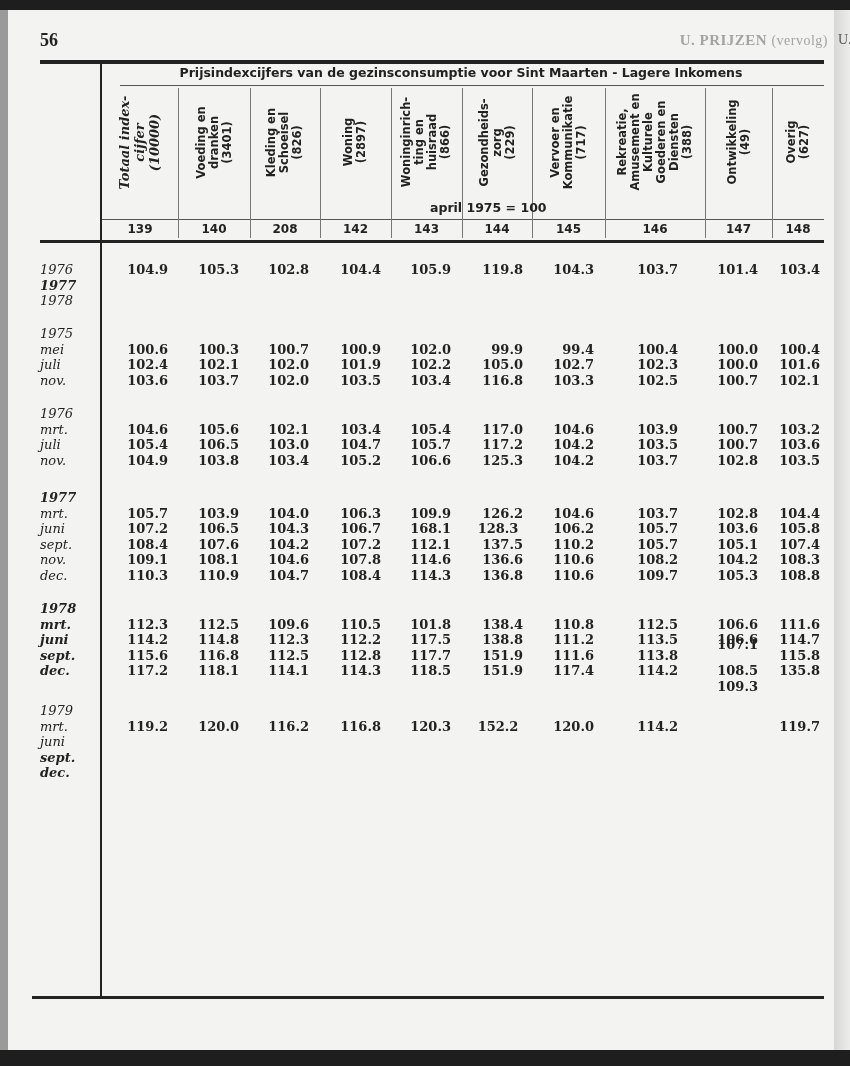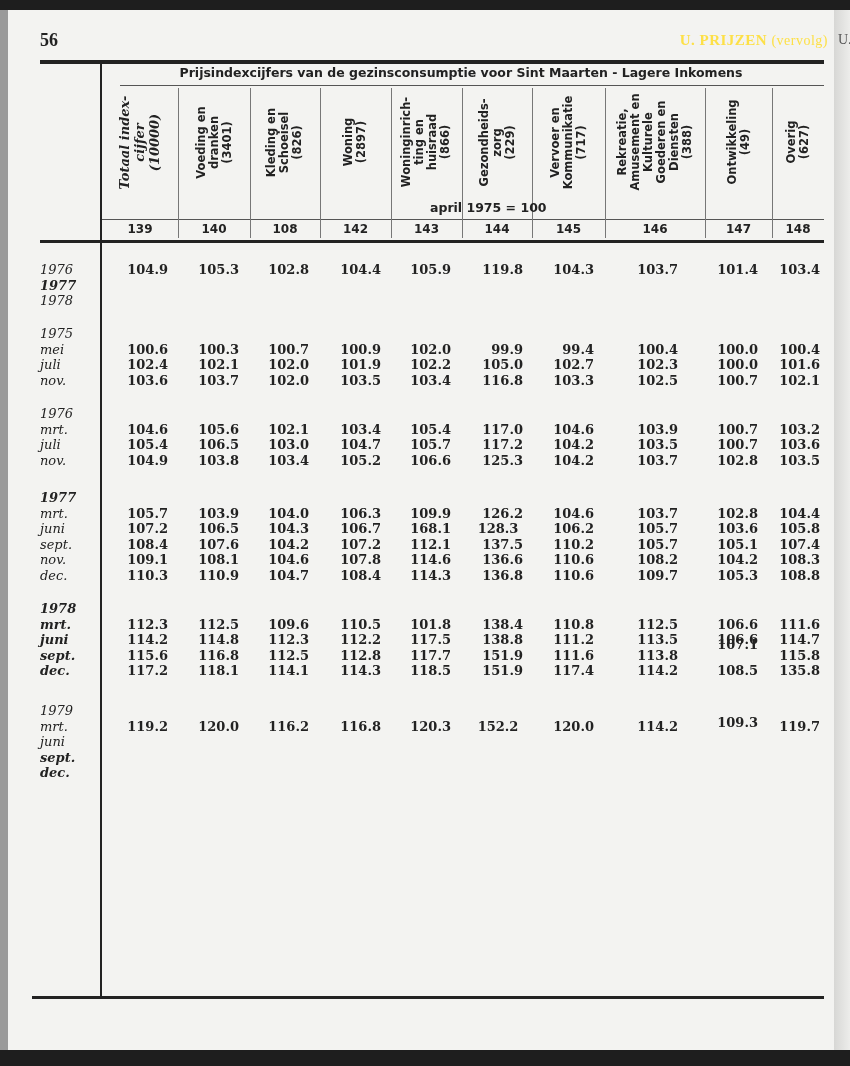--- a/index.html
+++ b/index.html
@@ -19,21 +19,21 @@
       position: absolute; left: 834px; top: 10px; width: 16px; height: 1040px;
       background: linear-gradient(to right, #d7d7d5, #ededeb);
     }
     .top-bar { position:absolute; left:0; top:0; width:850px; height:10px; background:#1e1e1e; }
     .bottom-bar { position:absolute; left:0; top:1050px; width:850px; height:16px; background:#1e1e1e; }
     .page-number {
       position: absolute; left: 40px; top: 30px; font-size: 18px; font-weight: bold; color:#222;
       font-family: "Liberation Serif", serif;
     }
     .section-title {
-      position: absolute; right: 6px; top: 32px; font-size: 15px; font-weight: bold; color:#fde047;
+      position: absolute; right: 6px; top: 32px; font-size: 15px; font-weight: bold; color:#a3a3a3;
       font-family: "Liberation Serif", serif; letter-spacing: 0.5px;
     }
     .section-title .sub { font-weight: normal; font-size: 14px; }
     .right-bleed { position:absolute; left:838px; top:32px; font-size:14px; color:#555; font-family:"Liberation Serif", serif; }
     .rule-thick { position:absolute; height:4px; background:#222; }
     .rule-thin { position:absolute; height:1px; background:#555; }
     .vline { position:absolute; width:1px; background:#777; }
     .vline-main { position:absolute; width:2px; background:#222; }
     .table-title {
       position:absolute; left:100px; width:722px; top:65px; text-align:center;
@@ -114,21 +114,21 @@
       <div class="rot">Voeding en
 dranken
 (3401)</div>
     </div>
     <div class="col-num" style="left: 178px; width: 72px;">140</div>
     <div class="col-head" style="left: 250px; width: 70px;">
       <div class="rot">Kleding en
 Schoeisel
 (826)</div>
     </div>
-    <div class="col-num" style="left: 250px; width: 70px;">108</div>
+    <div class="col-num" style="left: 250px; width: 70px;">208</div>
     <div class="col-head" style="left: 320px; width: 71px;">
       <div class="rot">Woning
 (2897)</div>
     </div>
     <div class="col-num" style="left: 320px; width: 71px;">142</div>
     <div class="col-head" style="left: 391px; width: 71px;">
       <div class="rot">Woninginrich-
 ting en
 huisraad
 (866)</div>
@@ -353,15 +353,15 @@
     <div class="row-label bold" style="top: 749.5px;">sept.</div>
     <div class="row-label bold" style="top: 765px;">dec.</div>
     <div class="cell" style="top: 718.5px; left: 118px; width: 50px;">119.2</div>
     <div class="cell" style="top: 718.5px; left: 189px; width: 50px;">120.0</div>
     <div class="cell" style="top: 718.5px; left: 259px; width: 50px;">116.2</div>
     <div class="cell" style="top: 718.5px; left: 331px; width: 50px;">116.8</div>
     <div class="cell" style="top: 718.5px; left: 401px; width: 50px;">120.3</div>
     <div class="cell" style="top: 718.5px; left: 473px; width: 50px; text-align: center;">152.2</div>
     <div class="cell" style="top: 718.5px; left: 544px; width: 50px;">120.0</div>
     <div class="cell" style="top: 718.5px; left: 628px; width: 50px;">114.2</div>
-    <div class="cell" style="top: 715px; left: 708px; width: 50px;">109.3</div>
+    <div class="cell" style="top: 679px; left: 708px; width: 50px;">109.3</div>
     <div class="cell" style="top: 718.5px; left: 770px; width: 50px;">119.7</div>
   </div>
 
 </body></html>

